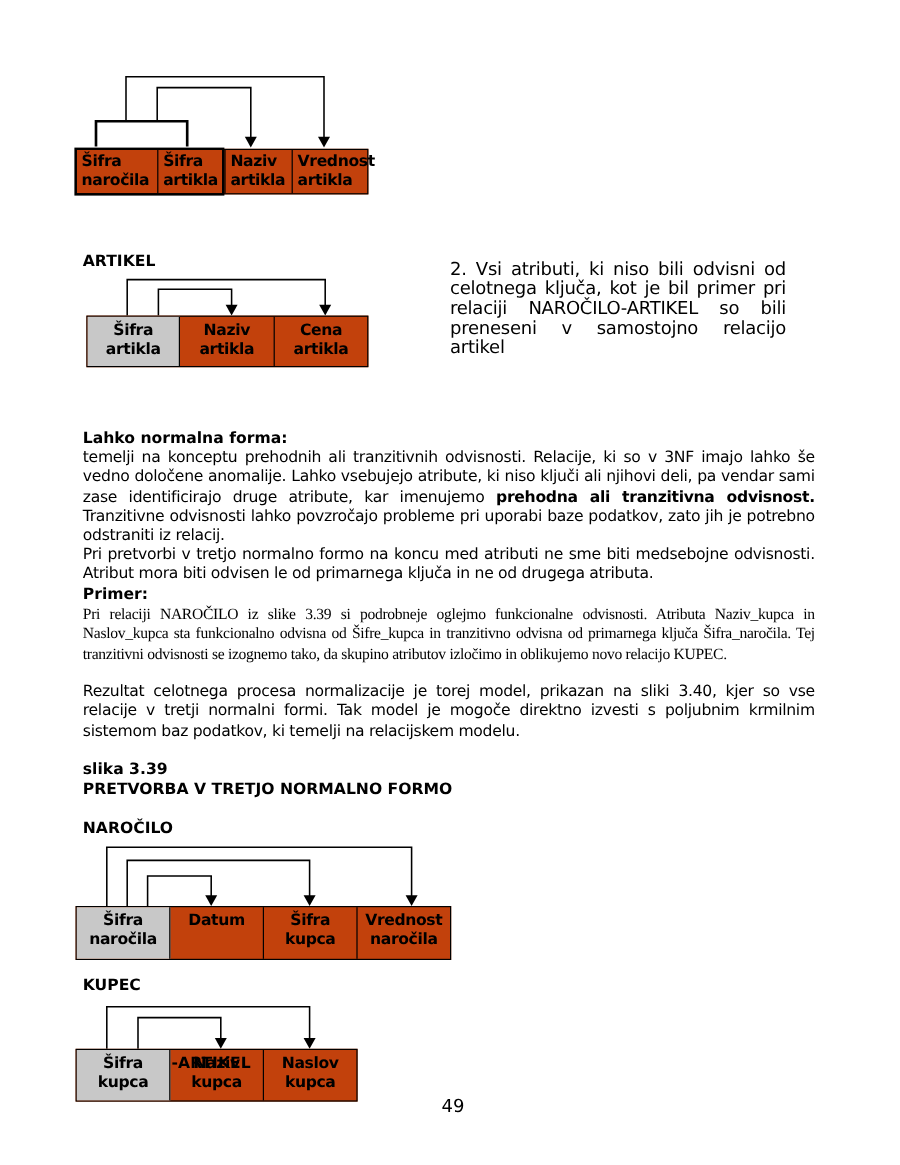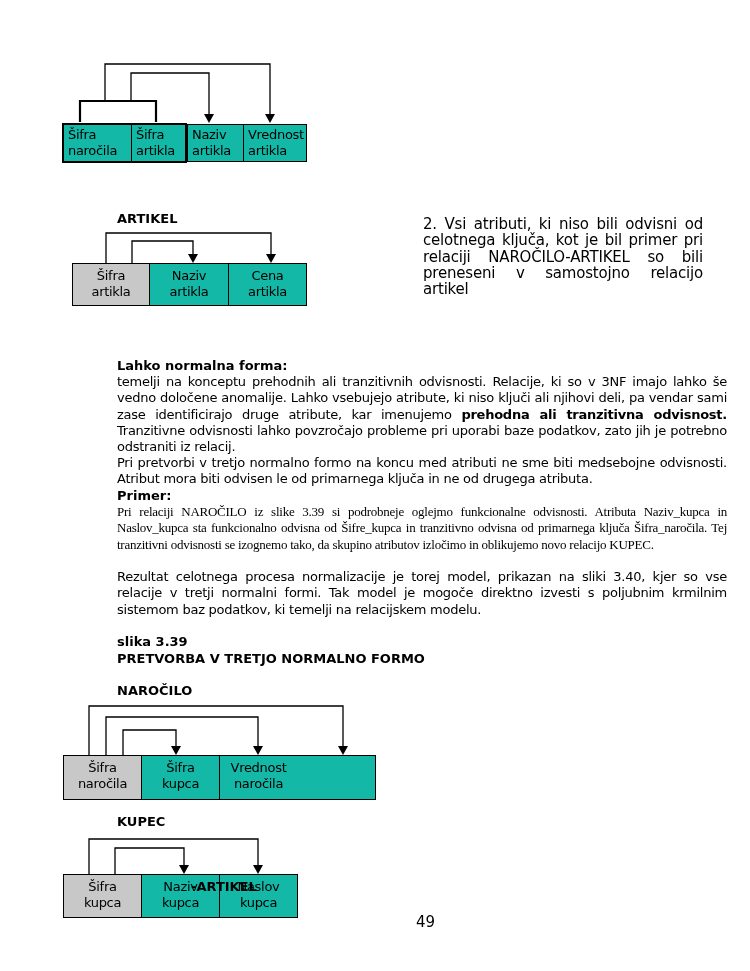--- a/index.html
+++ b/index.html
@@ -1,23 +1,23 @@
 <!DOCTYPE html>
 <html><head>
 <meta charset="utf-8">
 <style>
   html, body { margin: 0; padding: 0; background: #ffffff; }
   body { width: 750px; height: 971px; position: relative; overflow: hidden;
          font-family: "DejaVu Sans", sans-serif; color: #000; }
-  .abs { position: absolute; margin-left: 48px; }
+  .abs { position: absolute; }
   .heading { font-weight: bold; font-size: 13px; line-height: 16px; white-space: nowrap; }
   .para { font-size: 13px; line-height: 16.3px; text-align: justify; letter-spacing: -0.25px; }
   .para b { font-weight: bold; }
   .side-para { font-size: 15px; line-height: 16.3px; text-align: justify; letter-spacing: -0.2px; }
-  .tbl { position: absolute; border: 1px solid #000; display: flex; box-sizing: border-box; background:#14b8a6; }
+  .tbl { position: absolute; border: 1px solid #000; display: flex; box-sizing: border-box; background:#c2410c;font-weight:bold; }
   .cell { box-sizing: border-box; border-right: 1px solid #000; font-size: 13px; line-height: 16px;
           padding: 2px 4px; letter-spacing: -0.3px; }
   .cell:last-child { border-right: none; }
   .cell.center { text-align: center; padding-top: 4px; }
   .cell.key { background: #c8c8c8; }
   .thick { position: absolute; border: 2px solid #000; box-sizing: border-box; pointer-events: none; }
   svg.arrows { position: absolute; left: 0; top: 0; overflow: visible; pointer-events: none; }
   .page-num { font-size: 15px; }
   .overlay { font-weight: bold; font-size: 13px; line-height: 16px; white-space: nowrap; }
 </style>
@@ -110,20 +110,24 @@
     <polygon points="253,746 263,746 258,755"></polygon>
     <polygon points="338,746 348,746 343,755"></polygon>
   </g>
 </svg>
 <div class="tbl" style="left:63px;top:755px;width:313px;height:45px;">
   <div class="cell center key" style="width:78px">
     <div>Šifra</div>
     <div>naročila</div>
   </div>
   <div class="cell center" style="width:78px">
+    <div>Datum</div>
+    <div></div>
+  </div>
+  <div class="cell center" style="width:78px">
     <div>Šifra</div>
     <div>kupca</div>
   </div>
   <div class="cell center" style="width:77px">
     <div>Vrednost</div>
     <div>naročila</div>
   </div>
 </div>
 
 <div class="abs heading" style="left:69px;top:814px;">KUPEC</div>

